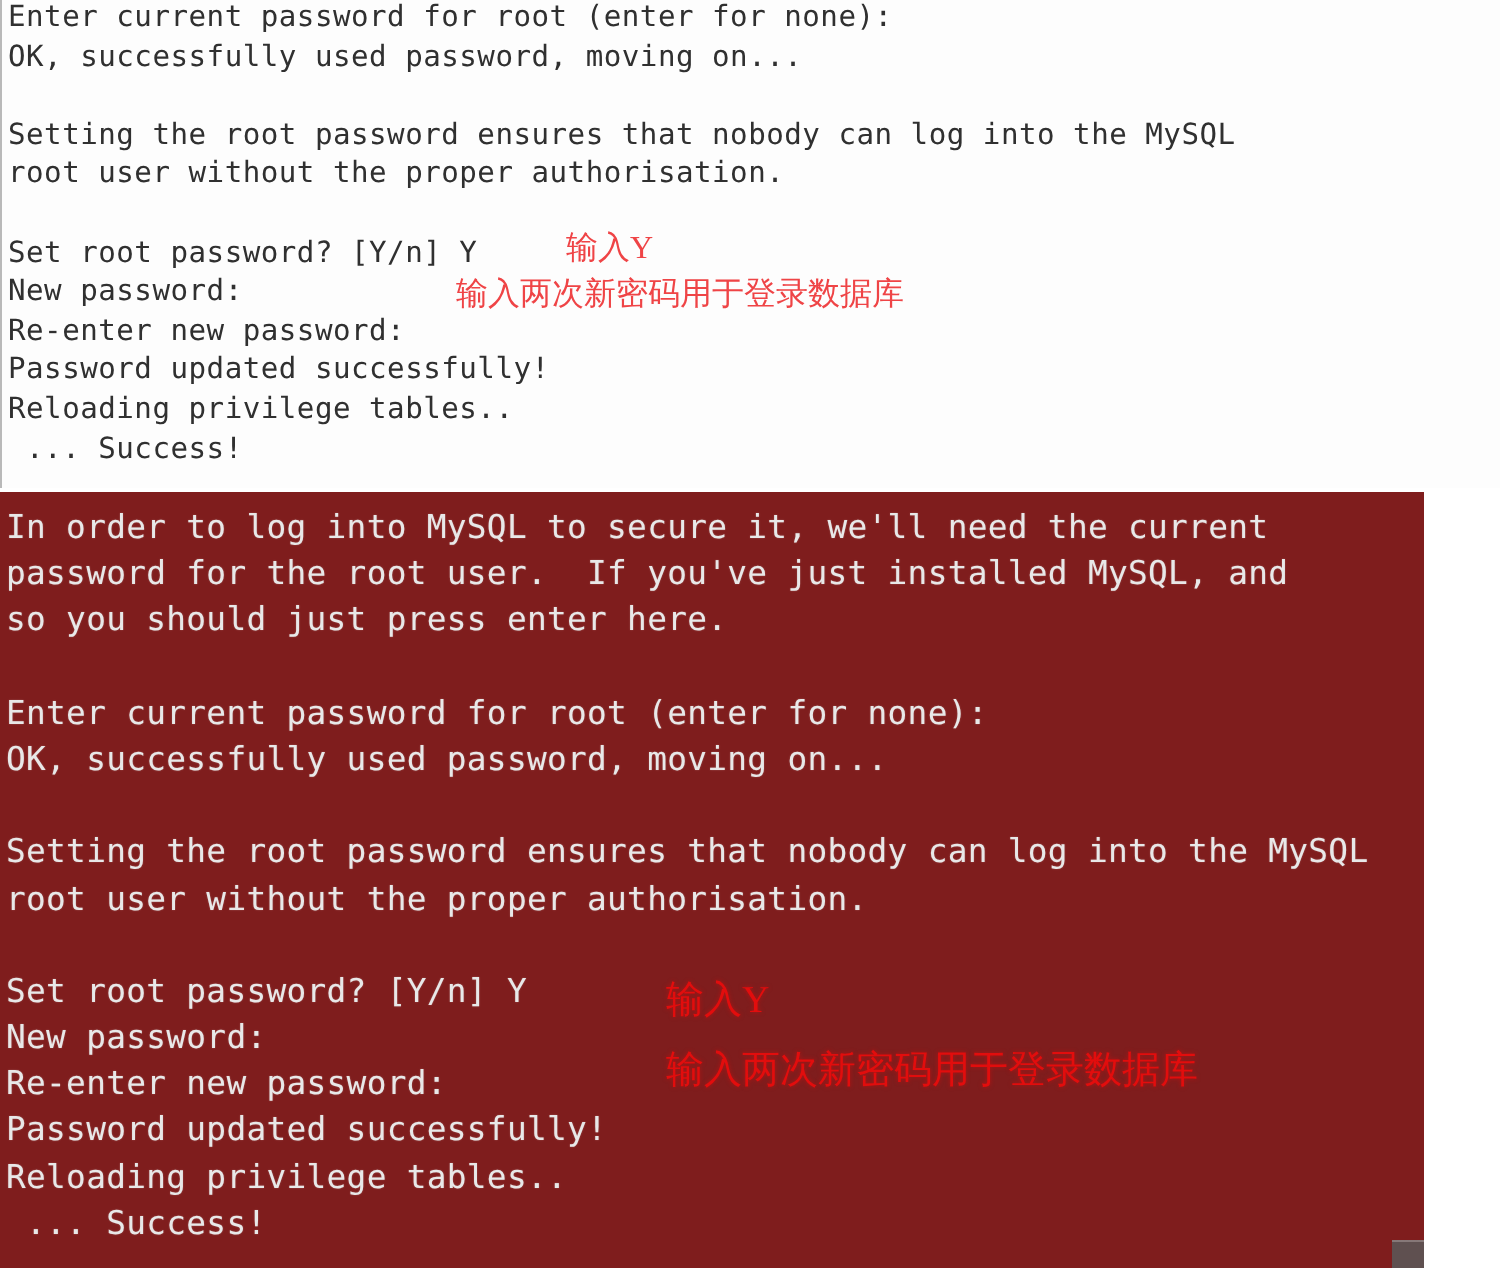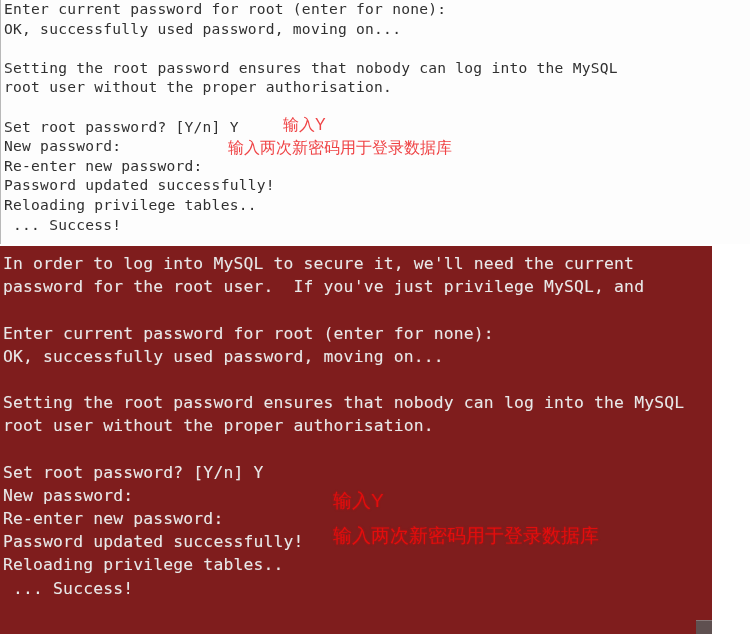--- a/index.html
+++ b/index.html
@@ -79,21 +79,21 @@
     height: 23.2px;
     text-shadow: 0 0 1px rgba(255,255,255,0.25);
   }
   .pane-dark .line.blank {
     color: transparent;
   }
 
   
   .annotation {
     position: absolute;
-    font-family: Liberation Sans, sans-serif;
+    font-family: Liberation Serif, serif;
     white-space: pre;
     pointer-events: none;
     text-align: center;
   }
   .annotation.light-pane-note {
     color: #ef4446;
     font-size: 16px;
     line-height: 20px;
   }
   .annotation.dark-pane-note {
@@ -145,21 +145,22 @@
       <div class="line"> ... Success!</div>
     </div>
   </div>
 
   <div class="annotation light-pane-note" id="ann-light-1">输入Y</div>
   <div class="annotation light-pane-note" id="ann-light-2">输入两次新密码用于登录数据库</div>
 
   <div class="pane-dark">
     <div class="console">
       <div class="line">In order to log into MySQL to secure it, we'll need the current</div>
-      <div class="line">password for the root user.  If you've just privilege MySQL, and</div>
+      <div class="line">password for the root user.  If you've just installed MySQL, and</div>
+      <div class="line">so you should just press enter here.</div>
       <div class="line blank"></div>
       <div class="line">Enter current password for root (enter for none):</div>
       <div class="line">OK, successfully used password, moving on...</div>
       <div class="line blank"></div>
       <div class="line">Setting the root password ensures that nobody can log into the MySQL</div>
       <div class="line">root user without the proper authorisation.</div>
       <div class="line blank"></div>
       <div class="line">Set root password? [Y/n] Y</div>
       <div class="line">New password:</div>
       <div class="line">Re-enter new password:</div>

